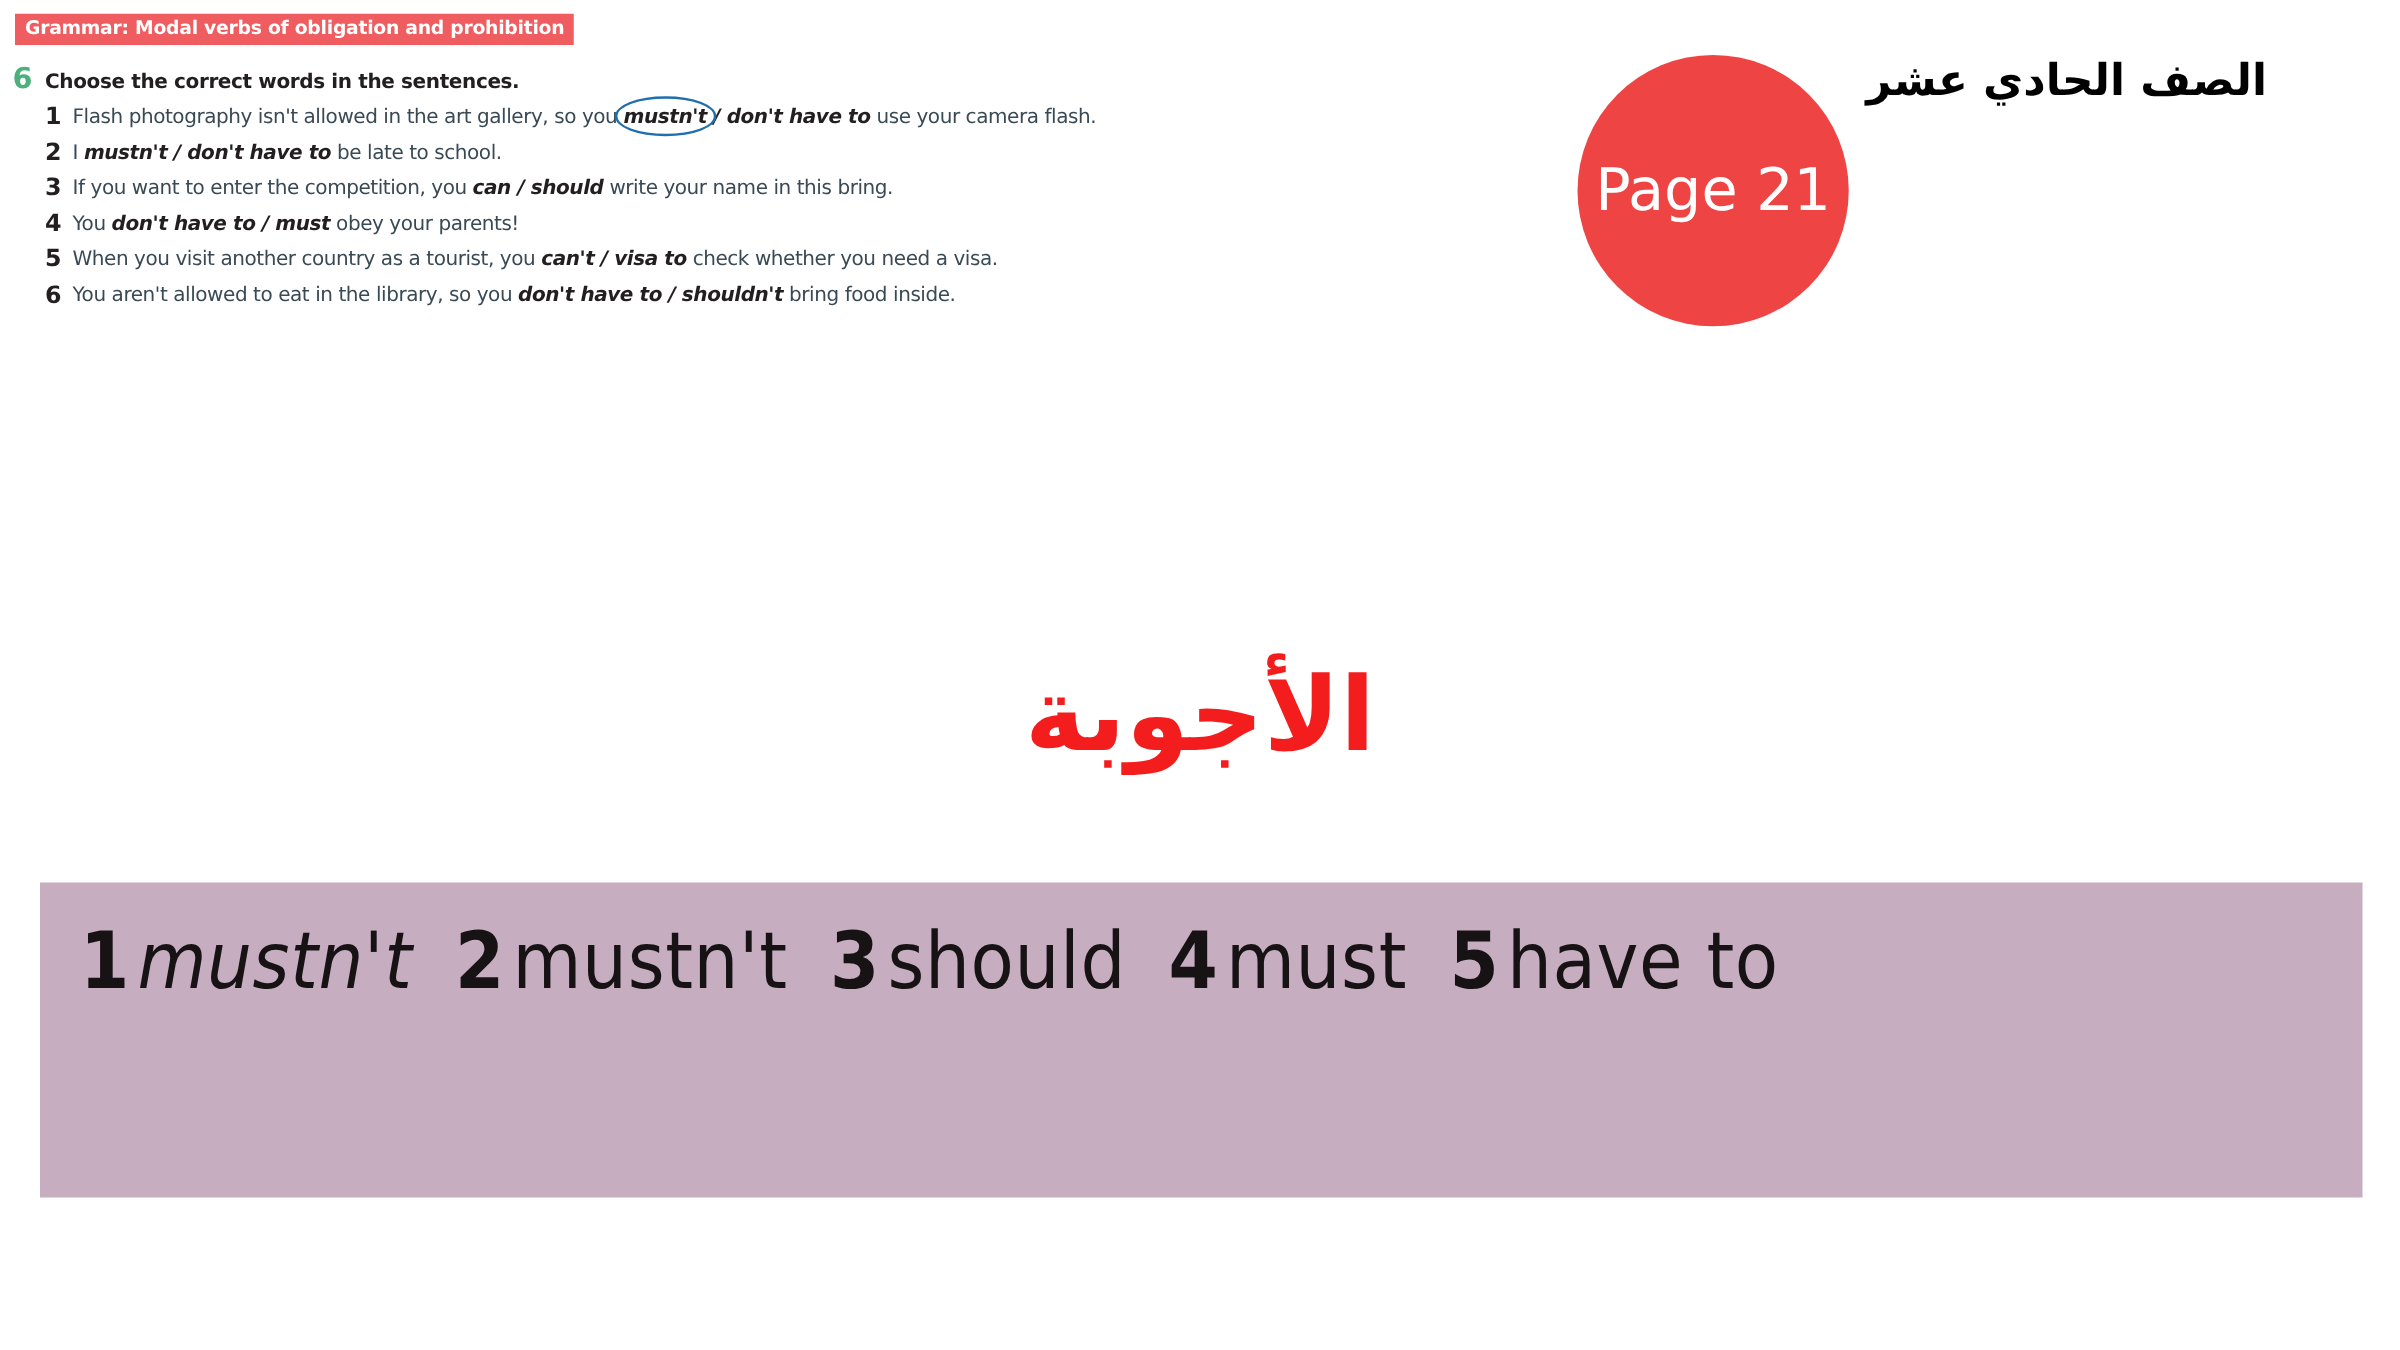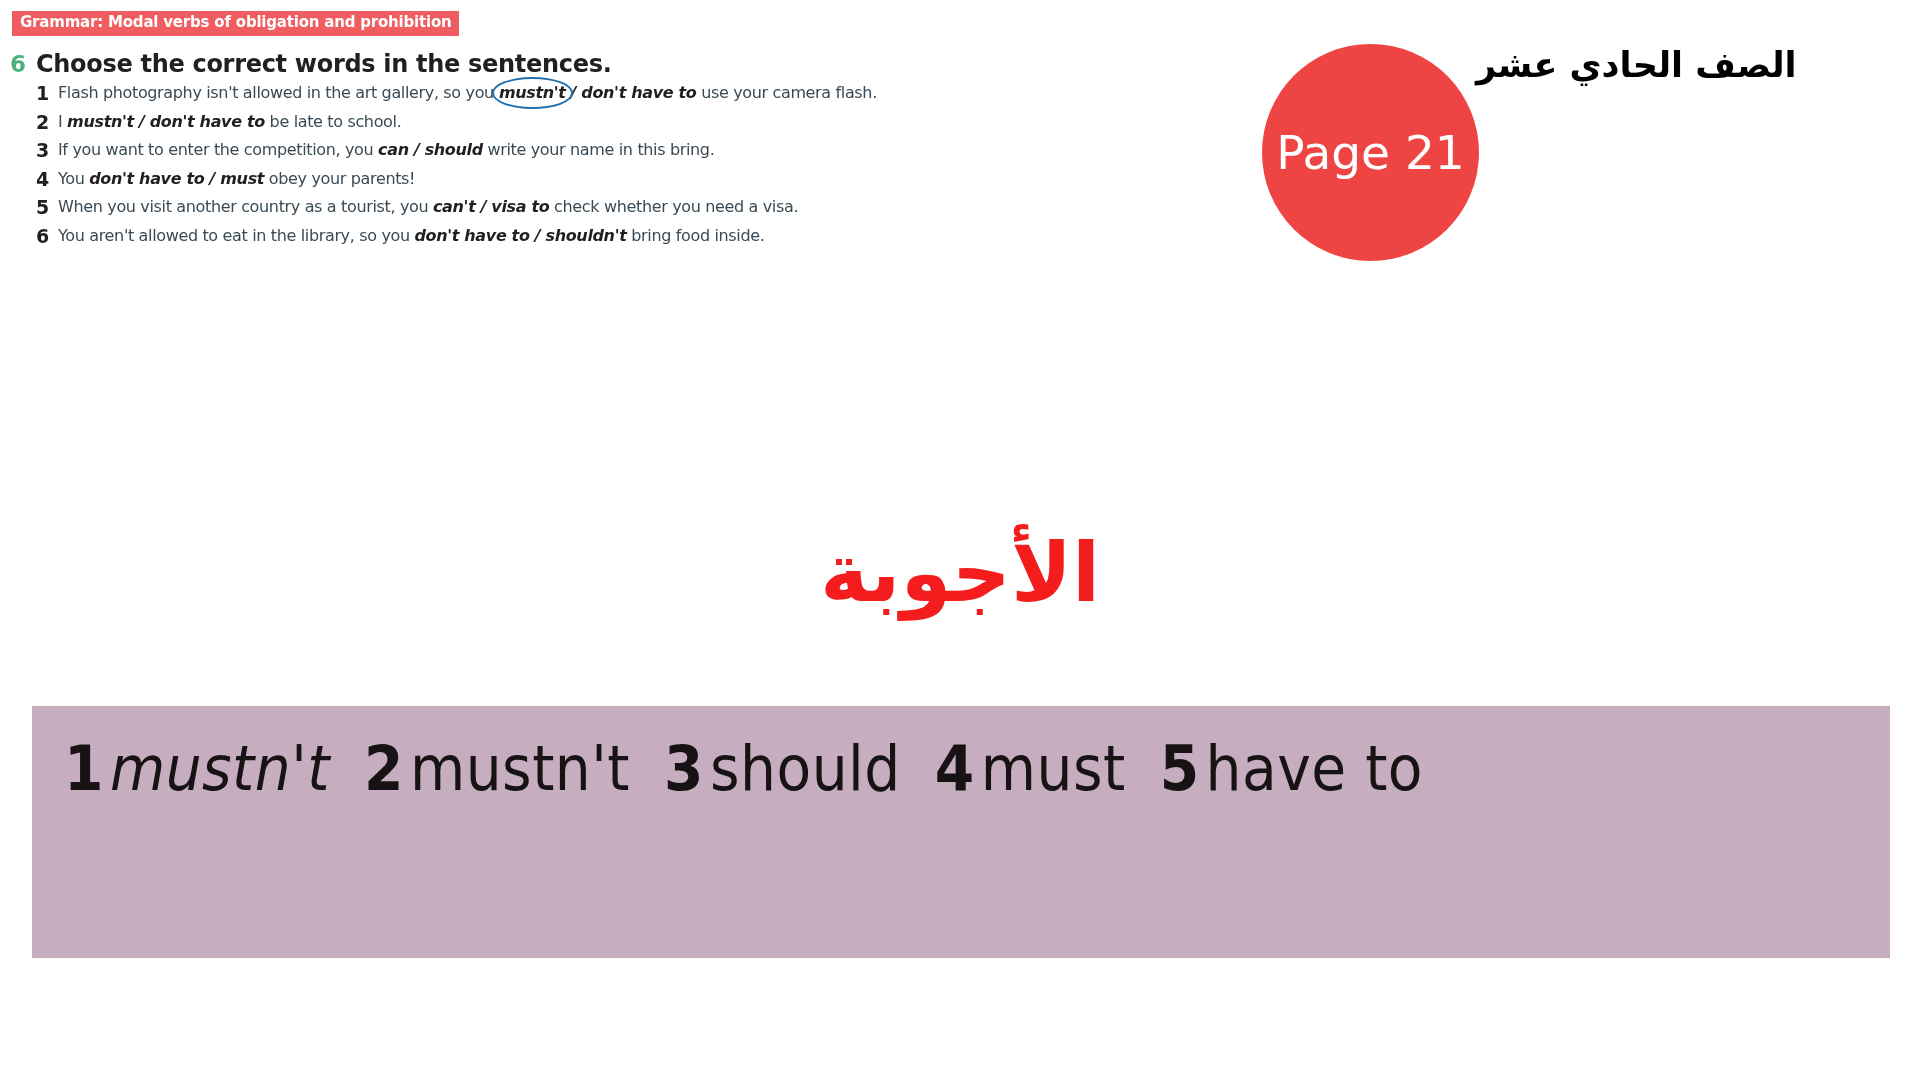--- a/index.html
+++ b/index.html
@@ -46,21 +46,21 @@
   #exercise-heading .ex-num {
     color: #4bb07b;
     font-family: "DejaVu Sans", sans-serif;
     font-weight: bold;
     font-size: 23px;
   }
   #exercise-heading .ex-text {
     color: #231f20;
     font-family: "DejaVu Sans", sans-serif;
     font-weight: bold;
-    font-size: 24px;
+    font-size: 16px;
     letter-spacing: -0.3px;
   }
 
   
   #question-list {
     position: absolute;
     left: 36px;
     top: 80px;
     width: 860px;
   }
@@ -131,21 +131,21 @@
     font-family: "DejaVu Sans", sans-serif;
     font-weight: normal;
     font-size: 47px;
     letter-spacing: 0px;
     line-height: 1;
   }
 
   
   #arabic-header {
     position: absolute;
-    right: 24px;
+    right: 7px;
     top: 42px;
     width: 420px;
     direction: rtl;
     text-align: left;
     color: #000000;
     font-family: "DejaVu Sans", sans-serif;
     font-weight: bold;
   }
   #arabic-grade {
     font-size: 35px;

